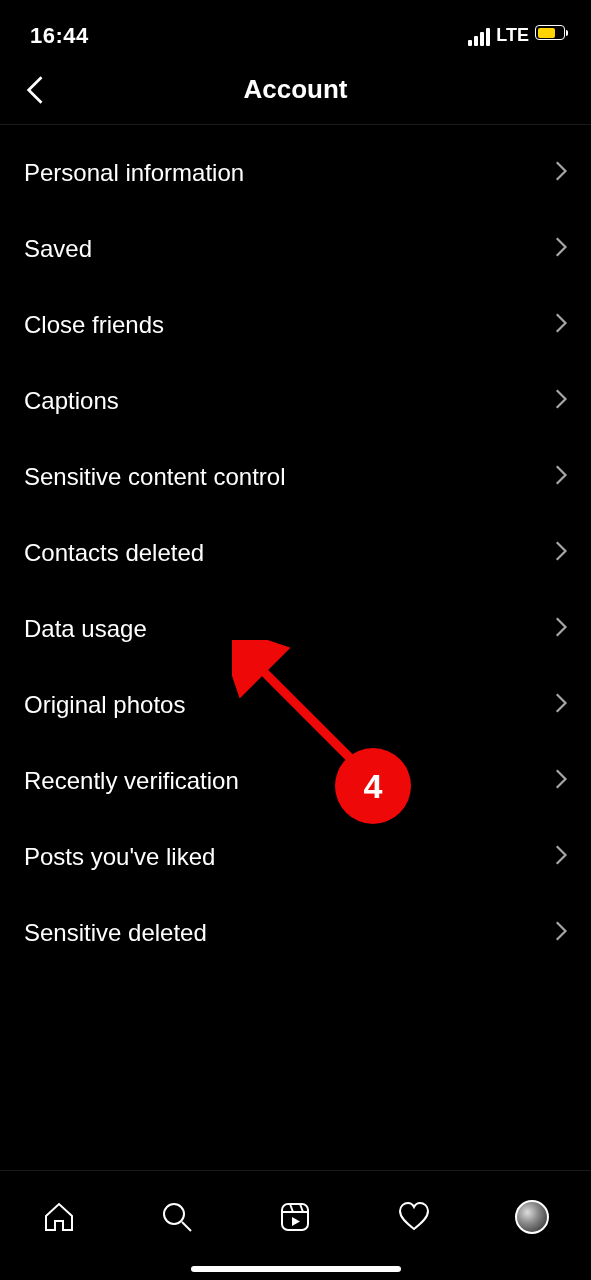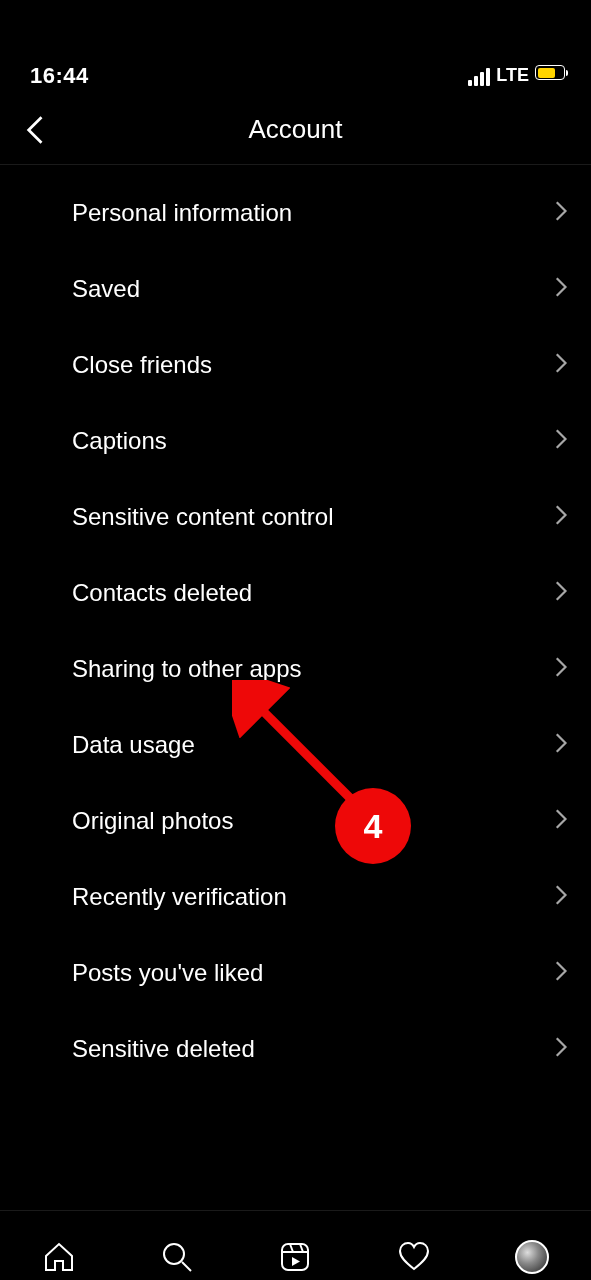--- a/index.html
+++ b/index.html
@@ -1,40 +1,40 @@
 <!DOCTYPE html>
 <html><head>
 <meta charset="utf-8">
 <style>
   * { margin: 0; padding: 0; box-sizing: border-box; }
   html, body { width: 591px; height: 1280px; background: #000; font-family: -apple-system, "Helvetica Neue", Arial, sans-serif; color: #fff; overflow: hidden; }
 
   
-  .status-bar { height: 55px; display: flex; align-items: center; justify-content: space-between; padding: 16px 26px 0 30px; margin-top: 40px; }
+  .status-bar { height: 55px; display: flex; align-items: center; justify-content: space-between; padding: 16px 26px 0 30px; }
   .status-time { font-size: 22px; font-weight: 600; letter-spacing: 0.5px; }
   .status-right { display: flex; gap: 6px; }
   .signal-bars { display: flex; align-items: flex-end; gap: 2px; }
   .signal-bars span { width: 4px; background: #fff; display: block; border-radius: 1px; }
   .signal-bars span:nth-child(1){height:6px;}
   .signal-bars span:nth-child(2){height:10px;}
   .signal-bars span:nth-child(3){height:14px;}
   .signal-bars span:nth-child(4){height:18px;}
   .lte { font-size: 18px; font-weight: 600; }
   .battery { width: 30px; height: 15px; border: 1.5px solid #fff; border-radius: 4px; position: relative; display: flex; align-items: center; padding: 1.5px; }
   .battery::after { content:""; position:absolute; right:-4px; top:4px; width:2.5px; height:6px; background:#fff; border-radius:0 2px 2px 0; }
   .battery-fill { background:#ffd400; height:100%; width:70%; border-radius:2px; }
 
   
   .nav-header { height: 70px; display: flex; align-items: center; justify-content: center; position: relative; border-bottom: 1px solid #1a1a1a; }
   .back-btn { position: absolute; left: 12px; top: 0; bottom: 0; width: 48px; display:flex; align-items:center; justify-content:center; }
   .back-btn svg { width: 22px; height: 30px; stroke:#fff; stroke-width:3; fill:none; }
-  .nav-title { font-size: 26px; font-weight: 400; }
+  .nav-title { font-size: 26px; font-weight: 700; }
 
   
-  .settings-list { padding-top: 10px; margin-left: 48px; }
+  .settings-list { padding-top: 10px; }
   .row { height: 76px; display: flex; align-items: center; justify-content: space-between; padding: 0 22px 0 24px; }
   .row-label { font-size: 24px; font-weight: 400; color: #fff; }
   .chevron svg { width: 14px; height: 22px; stroke:#a7a7a7; stroke-width:2.5; fill:none; }
   .annotation-wrap { position:absolute; left:0; top:0; width:591px; height:1280px; pointer-events:none; }
   .red-circle { position:absolute; width:76px; height:76px; border-radius:50%; background:#ee0808; display:flex; align-items:center; justify-content:center; font-size:34px; font-weight:700; color:#fff; left:335px; top:748px; }
   .red-arrow { position:absolute; left:232px; top:640px; }
 
   
   .tab-bar { position:absolute; bottom:0; left:0; right:0; height:110px; border-top:1px solid #1a1a1a; display:flex; align-items:flex-start; justify-content:space-around; padding-top:24px; background:#000;}
   .tab-btn { width:44px; height:44px; display:flex; align-items:center; justify-content:center; }
@@ -107,26 +107,20 @@
             <polyline points="2,2 12,12 2,22"></polyline>
           </svg></span>
     </div>
     <div class="row">
       <span class="row-label">Contacts deleted</span>
       <span class="chevron"><svg viewBox="0 0 16 24">
             <polyline points="2,2 12,12 2,22"></polyline>
           </svg></span>
     </div>
     <div class="row">
-      <span class="row-label">Sharing to other apps</span>
-      <span class="chevron"><svg viewBox="0 0 16 24">
-            <polyline points="2,2 12,12 2,22"></polyline>
-          </svg></span>
-    </div>
-    <div class="row">
       <span class="row-label">Data usage</span>
       <span class="chevron"><svg viewBox="0 0 16 24">
             <polyline points="2,2 12,12 2,22"></polyline>
           </svg></span>
     </div>
     <div class="row">
       <span class="row-label">Original photos</span>
       <span class="chevron"><svg viewBox="0 0 16 24">
             <polyline points="2,2 12,12 2,22"></polyline>
           </svg></span>

